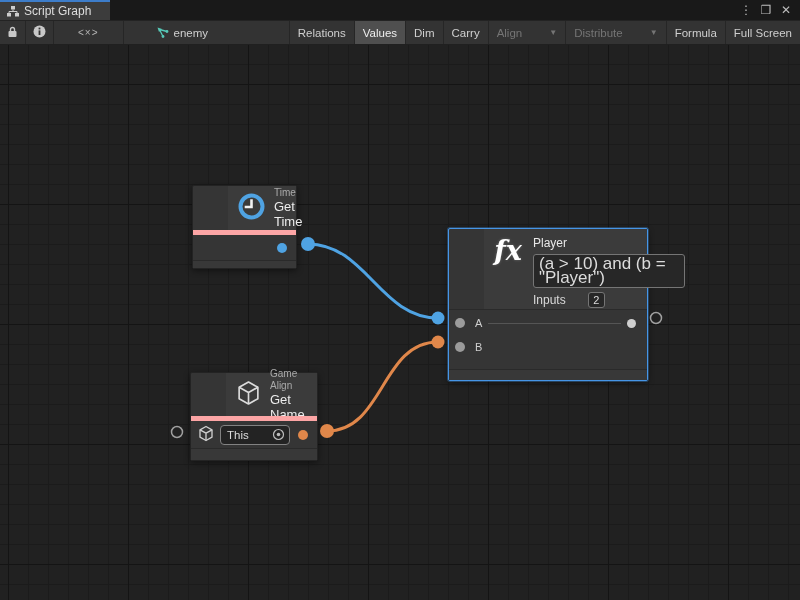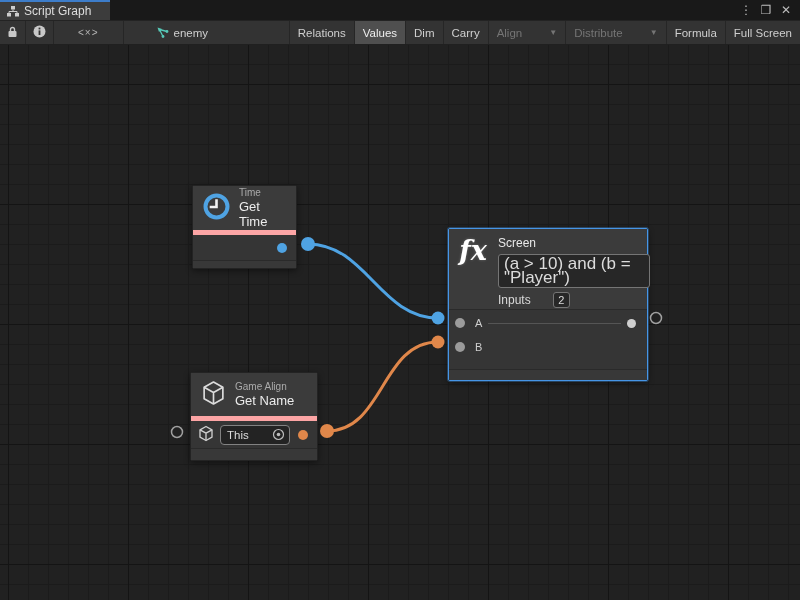--- a/index.html
+++ b/index.html
@@ -44,21 +44,21 @@
       linear-gradient(90deg, #1b1b1b 1px, transparent 1px);
     background-size:120px 120px, 120px 120px, 20px 20px, 20px 20px;
     background-position:8px 39px, 8px 39px, 8px 19px, 8px 19px; }
 
   .wires { position:absolute; left:0; top:0; z-index:3; pointer-events:none; }
 
   
   .node { position:absolute; z-index:2; background:#353535; border:1px solid #232323; border-radius:2px;
           box-shadow:0 2px 6px rgba(0,0,0,.45); display:flex; flex-direction:column; }
   .node.selected { border:1px solid #4695e6; box-shadow:0 0 0 1px rgba(70,149,230,.35), 0 2px 6px rgba(0,0,0,.45); }
-  .node-header { background:#3b3b3b; display:flex; align-items:center; gap:9px; padding:0 10px; }
+  .node-header { background:#3b3b3b; display:flex; align-items:center; gap:9px; padding:0 10px;margin-left:35px; }
   .node-cat { font-size:10px; color:#ababab; line-height:12px; }
   .node-title { font-size:13px; color:#ececec; line-height:15px; }
   .node-body { border-top:5px solid #fca5a5; display:flex; align-items:center; }
   .node-footer { border-top:1px solid #2a2a2a; background:#383838; }
   .port-dot { width:10px; height:10px; border-radius:50%; flex:0 0 auto; }
   .dot-gray { background:#9b9b9b; }
   .dot-blue { background:#4fa3e3; }
   .dot-orange { background:#e0874a; }
   .dot-light { background:#cfcfcf; width:9px; height:9px; }
 
@@ -216,21 +216,21 @@
       <div class="node-body">
         <span class="port-dot dot-blue"></span>
       </div>
       <div class="node-footer"></div>
     </div>
 
     <div class="node selected" id="node-formula">
       <div class="node-header">
         <span class="fx-glyph">fx</span>
         <span class="formula-stack">
-          <span class="formula-title">Screen</span>
+          <span class="formula-title">Player</span>
           <div class="formula-field">(a &gt; 10) and (b = "Player")</div>
           <div class="inputs-row">
             <span class="inputs-label">Inputs</span>
             <span class="inputs-count">2</span>
           </div>
         </span>
       </div>
       <div class="ports">
         <div class="port-row">
           <span class="port-dot dot-gray"></span>

